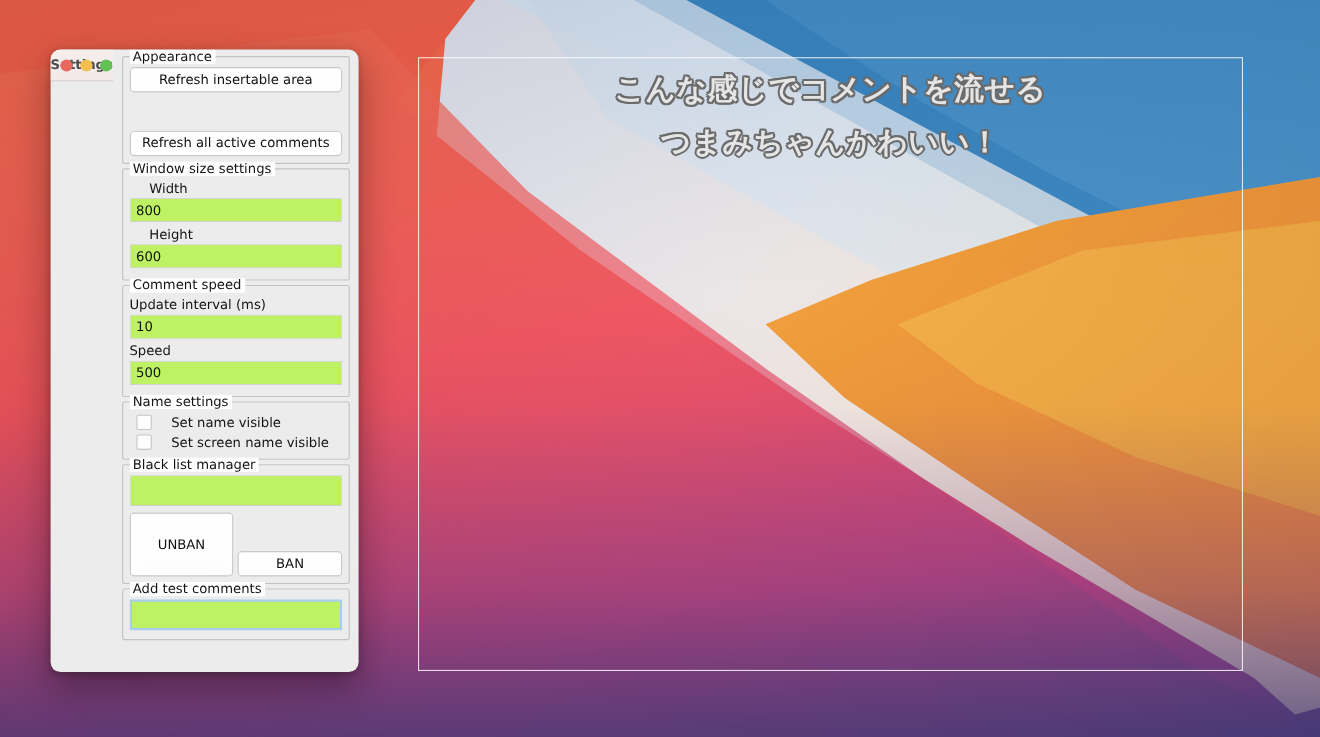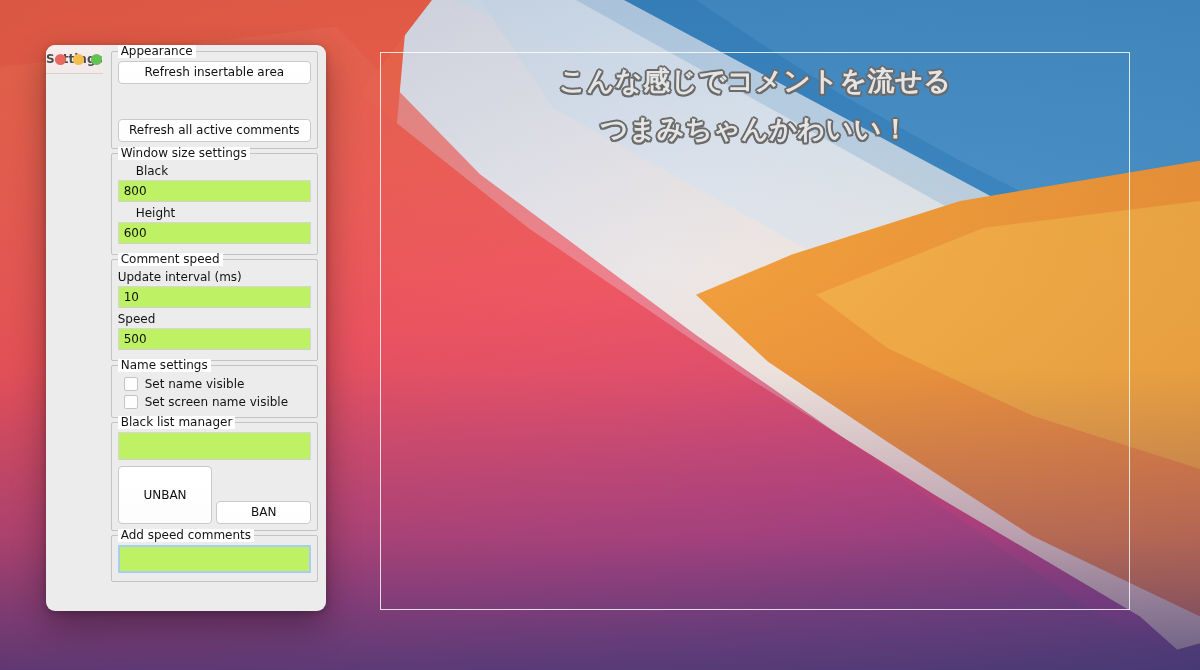--- a/index.html
+++ b/index.html
@@ -255,21 +255,21 @@
     padding: 2px 0 2px 6px;
   }
   .checkbox {
     width: 12px;
     height: 12px;
     background: #fdfdfd;
     border: 1px solid #c5c5c5;
     border-radius: 2px;
     flex: 0 0 12px;
   }
-  .check-label { font-size: 12px; color: #131313; }
+  .check-label { font-size: 12px; color: #131313; margin-left: 11px; }
 
   .btn-row { display: flex; gap: 4px; }
   .btn-row .btn { margin-bottom: 0; }
 </style>
 </head>
 <body>
 
 <div id="desktop">
 
   <div class="wp wp-base"></div>
@@ -306,21 +306,21 @@
         <div class="legend">Appearance</div>
         <div class="group-inner">
           <button class="btn">Refresh insertable area</button>
           <button class="btn">Refresh all active comments</button>
         </div>
       </div>
 
       <div class="group">
         <div class="legend">Window size settings</div>
         <div class="group-inner">
-          <span class="field-label indent">Black</span>
+          <span class="field-label indent">Width</span>
           <input class="input" type="text" value="800" style="">
           <span class="field-label indent">Height</span>
           <input class="input" type="text" value="600" style="">
         </div>
       </div>
 
       <div class="group">
         <div class="legend">Comment speed</div>
         <div class="group-inner">
           <span class="field-label">Update interval (ms)</span>
@@ -349,21 +349,21 @@
         <div class="group-inner">
           <input class="input tall" type="text" value="" style="">
           <div class="btn-row">
             <button class="btn">UNBAN</button>
             <button class="btn">BAN</button>
           </div>
         </div>
       </div>
 
       <div class="group">
-        <div class="legend">Add speed comments</div>
+        <div class="legend">Add test comments</div>
         <div class="group-inner">
           <input class="input focused" type="text" value="" style="">
         </div>
       </div>
 
     </div>
   </div>
 </div>
 
 </body></html>

